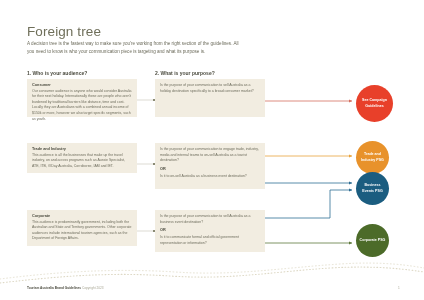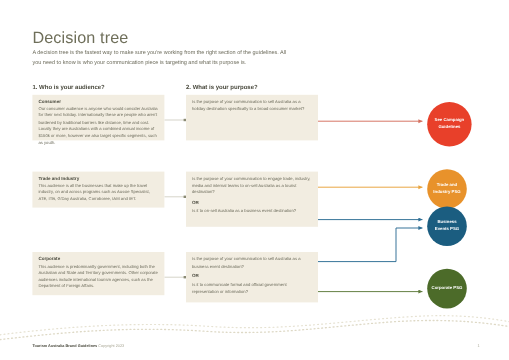--- a/index.html
+++ b/index.html
@@ -78,21 +78,21 @@
   .footer-left .fdim{color:#a9a795;}
   .footer-page{
     position:absolute;left:398px;top:286px;font-size:3.2px;color:#a9a795;
   }
 </style>
 </head>
 <body>
 
 <div class="page">
 
-  <div class="title">Decision tree</div>
+  <div class="title">Foreign tree</div>
   <div class="intro">A decision tree is the fastest way to make sure you're working from the right section of the guidelines. All you need to know is who your communication piece is targeting and what its purpose is.</div>
 
   <div class="colhead c1">1. Who is your audience?</div>
   <div class="colhead c2">2. What is your purpose?</div>
 
   <svg class="wires" viewBox="0 0 424 300">
     <defs>
       <marker id="ah-red" markerWidth="5" markerHeight="5" refX="4.2" refY="2.1" orient="auto">
         <path d="M0,0 L4.4,2.1 L0,4.2 z" fill="#D4705F"></path>
       </marker>

